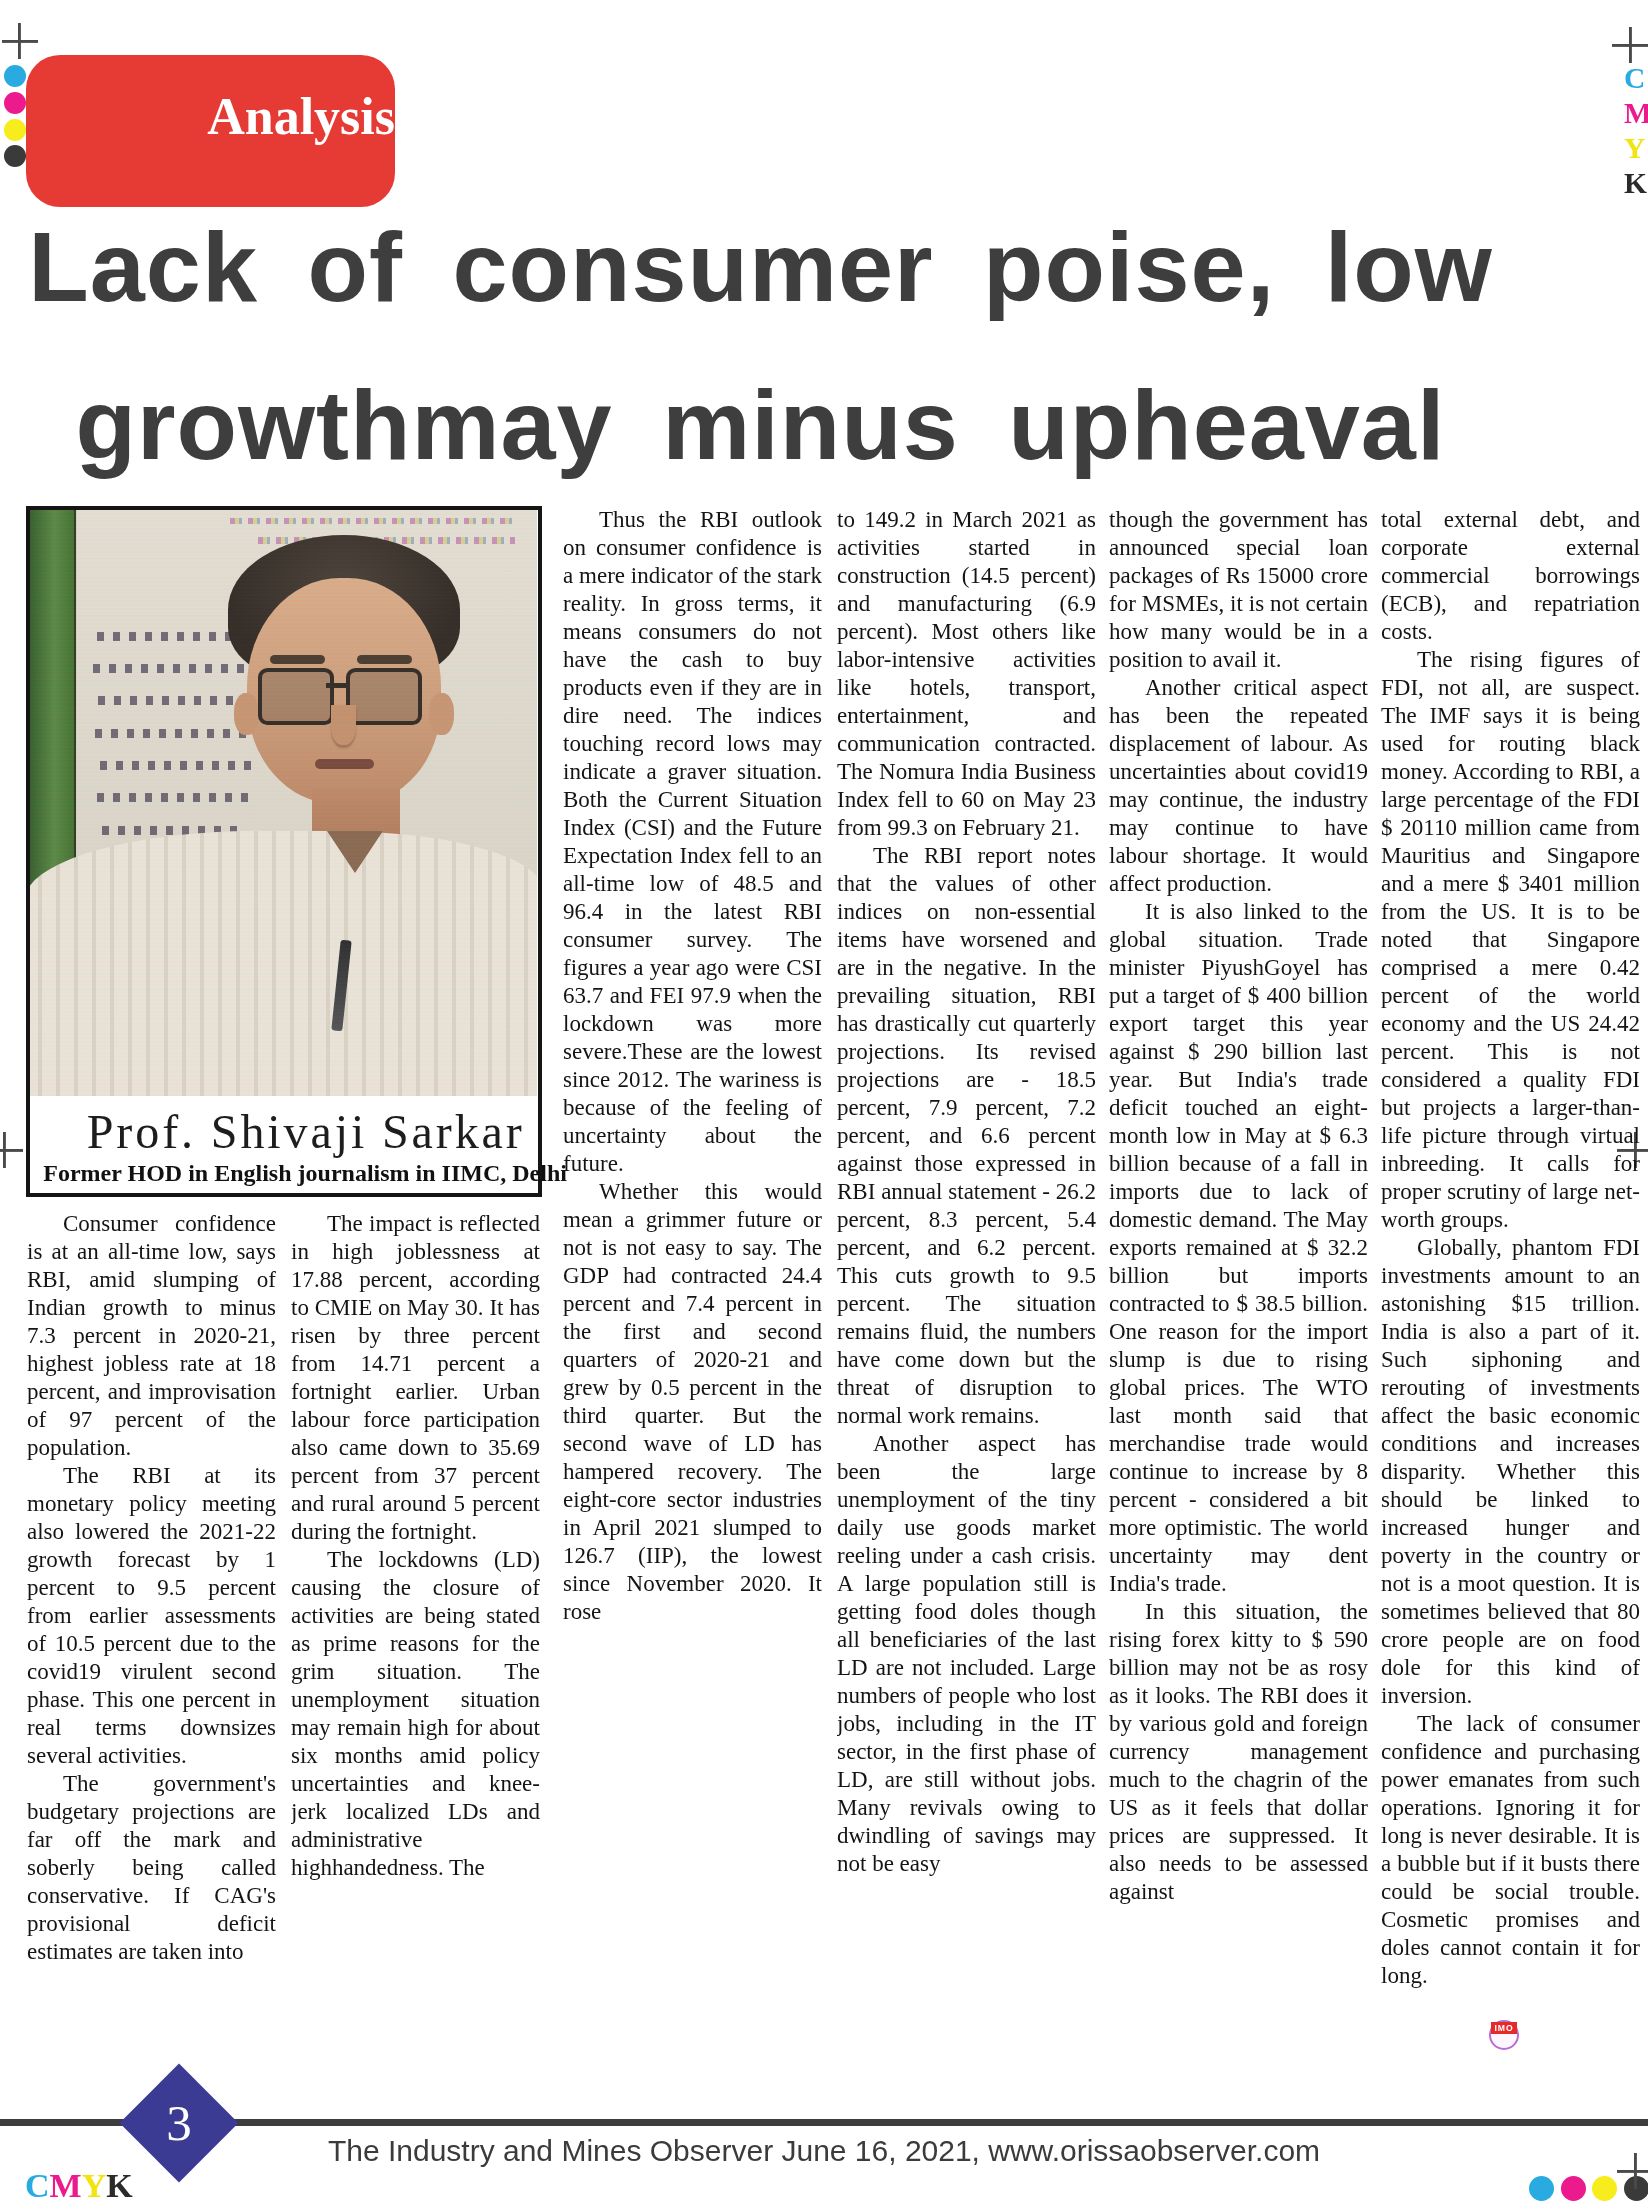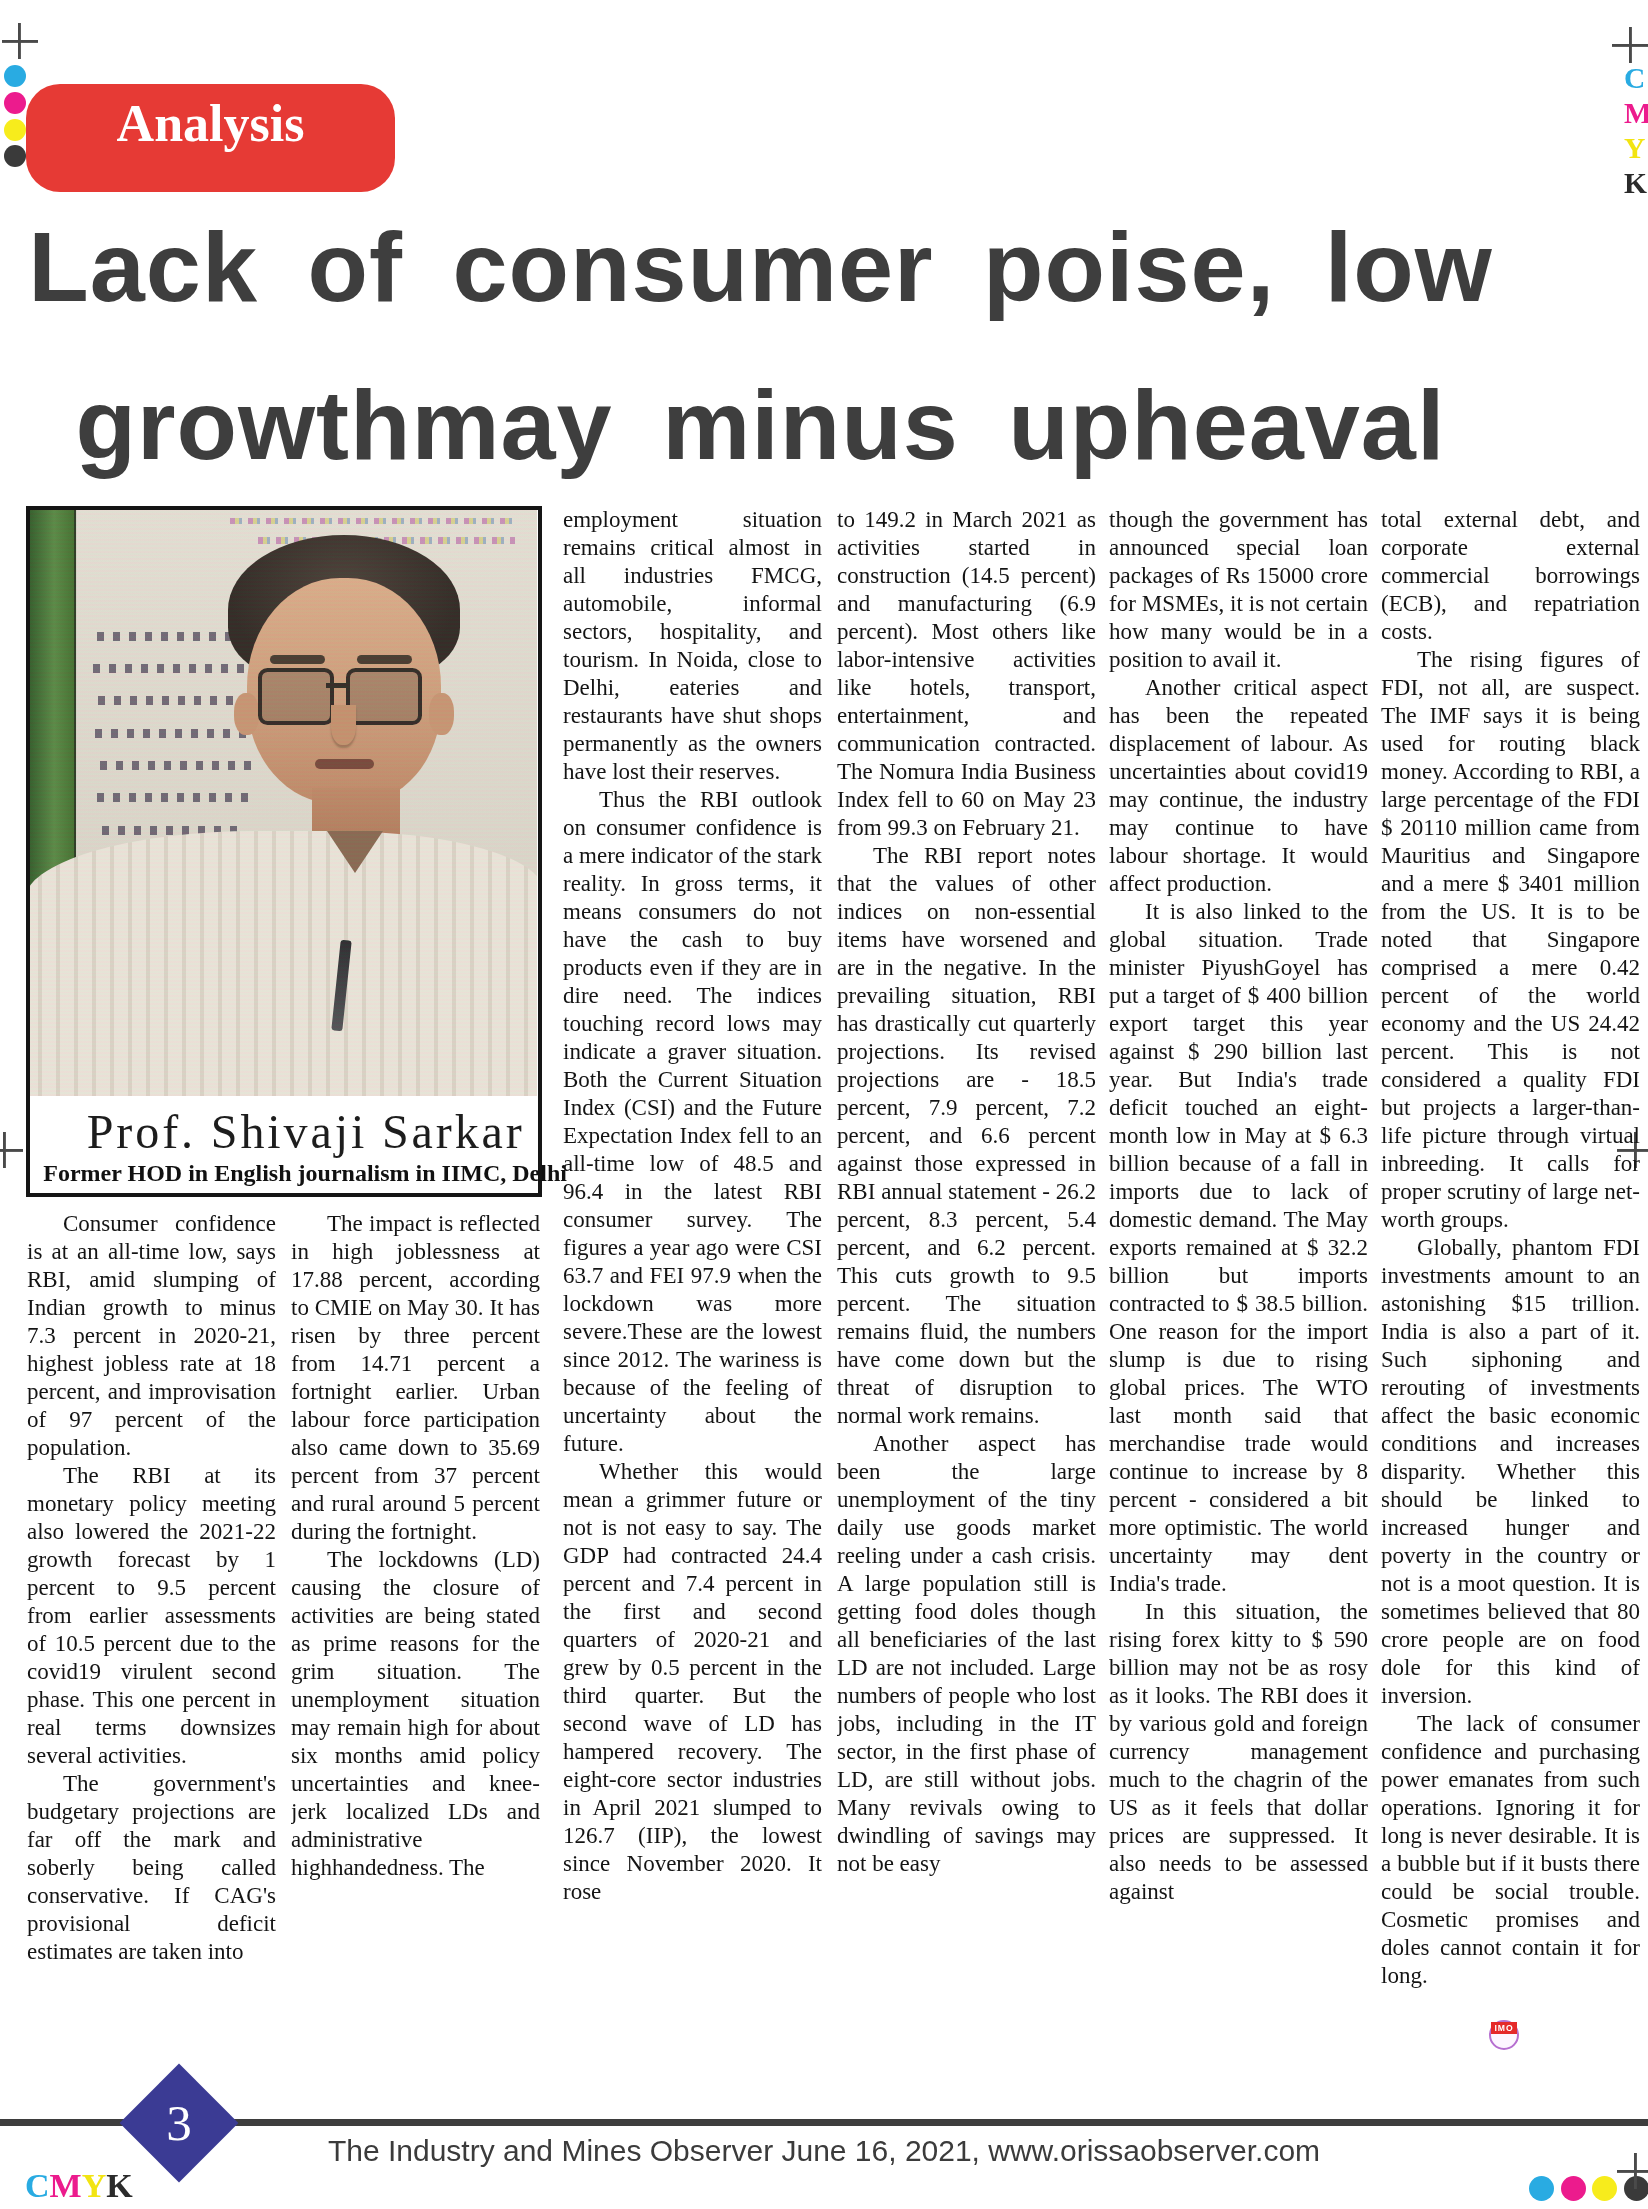--- a/index.html
+++ b/index.html
@@ -18,23 +18,23 @@
   .dot { border-radius:50%; }
   .dots-col { position:absolute; left:3.8px; top:65px; display:flex; flex-direction:column; gap:4.8px; }
   .dots-col .dot { width:22px; height:22px; }
   .cmyk-stack { position:absolute; left:1624px; top:61px; font:bold 29.5px/35px "Liberation Serif", serif; }
   .cmyk-stack span { display:block; }
   .c-cyan { color:#29abe2; } .c-mag { color:#ec1b8d; } .c-yel { color:#f2e411; } .c-blk { color:#2b2b2b; }
   .b-cyan { background:#29abe2; } .b-mag { background:#ec1b8d; } .b-yel { background:#f7ec1c; } .b-blk { background:#3a3a3a; }
 
   
   .analysis-badge {
-    position:absolute; left:26px; top:55px; width:369px; height:108px;
+    position:absolute; left:26px; top:55px; width:369px; height:152px;
     background:#e63a35; border-radius:34px;
-    display:flex; align-items:center; justify-content:center;margin-top:29px;
+    display:flex; align-items:center; justify-content:flex-end;
   }
   .analysis-badge .label {
     color:#ffffff; font:bold 52px "Liberation Serif", serif; transform:translateY(-15px);
   }
 
   
   .headline {
     position:absolute; left:0; top:188px; width:1521px; text-align:center;
     font-family:"Liberation Sans", sans-serif; font-weight:bold;
     font-size:99px; line-height:158px; color:#3e3e3e;
@@ -194,21 +194,20 @@
   <div class="col col-a">
       <p>Consumer confidence is at an all-time low, says RBI, amid slumping of Indian growth to minus 7.3 percent in 2020-21, highest jobless rate at 18 percent, and improvisation of 97 percent of the population.</p>
       <p>The RBI at its monetary policy meeting also lowered the 2021-22 growth forecast by 1 percent to 9.5 percent from earlier assessments of 10.5 percent due to the covid19 virulent second phase. This one percent in real terms downsizes several activities.</p>
       <p>The government's budgetary projections are far off the mark and soberly being called conservative. If CAG's provisional deficit estimates are taken into</p>
     </div>
   <div class="col col-b">
       <p>The impact is reflected in high joblessness at 17.88 percent, according to CMIE on May 30. It has risen by three percent from 14.71 percent a fortnight earlier. Urban labour force participation also came down to 35.69 percent from 37 percent and rural around 5 percent during the fortnight.</p>
       <p>The lockdowns (LD) causing the closure of activities are being stated as prime reasons for the grim situation. The unemployment situation may remain high for about six months amid policy uncertainties and knee-jerk localized LDs and administrative highhandedness. The</p>
     </div>
   <div class="col col-c">
-      <p style="text-indent: 0px;">employment situation remains critical almost in all industries FMCG, automobile, informal sectors, hospitality, and tourism. In Noida, close to Delhi, eateries and restaurants have shut shops permanently as the owners have lost their reserves.</p>
       <p>Thus the RBI outlook on consumer confidence is a mere indicator of the stark reality. In gross terms, it means consumers do not have the cash to buy products even if they are in dire need. The indices touching record lows may indicate a graver situation. Both the Current Situation Index (CSI) and the Future Expectation Index fell to an all-time low of 48.5 and 96.4 in the latest RBI consumer survey. The figures a year ago were CSI 63.7 and FEI 97.9 when the lockdown was more severe.These are the lowest since 2012. The wariness is because of the feeling of uncertainty about the future.</p>
       <p>Whether this would mean a grimmer future or not is not easy to say. The GDP had contracted 24.4 percent and 7.4 percent in the first and second quarters of 2020-21 and grew by 0.5 percent in the third quarter. But the second wave of LD has hampered recovery. The eight-core sector industries in April 2021 slumped to 126.7 (IIP), the lowest since November 2020. It rose</p>
     </div>
   <div class="col col-d">
       <p style="text-indent: 0px; font-family: Liberation Serif, serif;">to 149.2 in March 2021 as activities started in construction (14.5 percent) and manufacturing (6.9 percent). Most others like labor-intensive activities like hotels, transport, entertainment, and communication contracted. The Nomura India Business Index fell to 60 on May 23 from 99.3 on February 21.</p>
       <p>The RBI report notes that the values of other indices on non-essential items have worsened and are in the negative. In the prevailing situation, RBI has drastically cut quarterly projections. Its revised projections are - 18.5 percent, 7.9 percent, 7.2 percent, and 6.6 percent against those expressed in RBI annual statement - 26.2 percent, 8.3 percent, 5.4 percent, and 6.2 percent. This cuts growth to 9.5 percent. The situation remains fluid, the numbers have come down but the threat of disruption to normal work remains.</p>
       <p>Another aspect has been the large unemployment of the tiny daily use goods market reeling under a cash crisis. A large population still is getting food doles though all beneficiaries of the last LD are not included. Large numbers of people who lost jobs, including in the IT sector, in the first phase of LD, are still without jobs. Many revivals owing to dwindling of savings may not be easy</p>
     </div>
   <div class="col col-e">
       <p style="text-indent: 0px;">though the government has announced special loan packages of Rs 15000 crore for MSMEs, it is not certain how many would be in a position to avail it.</p>

